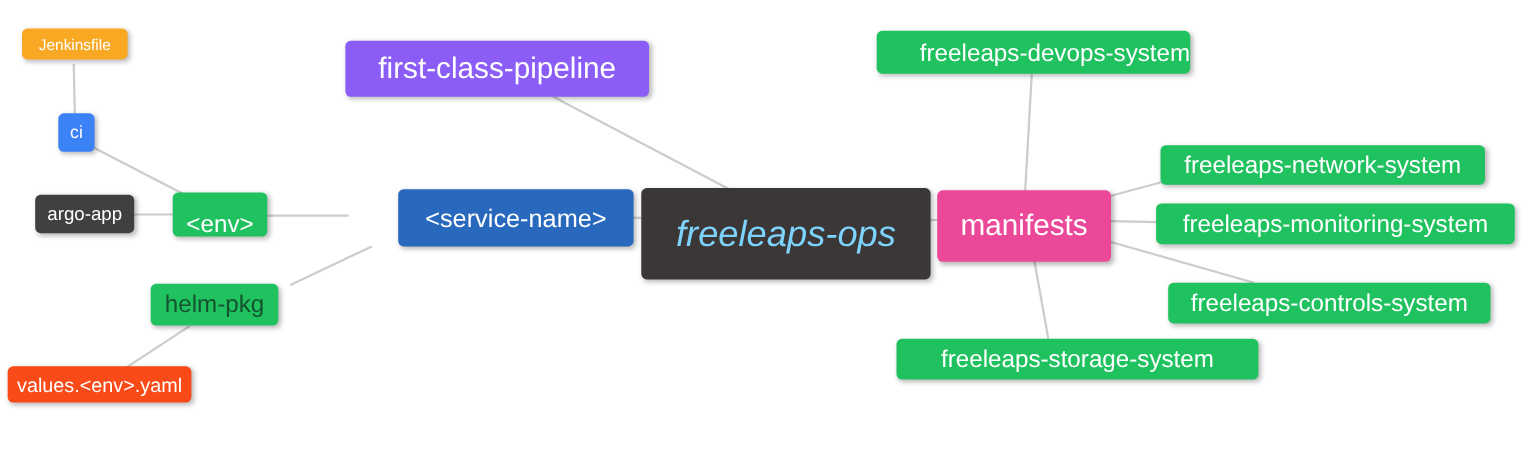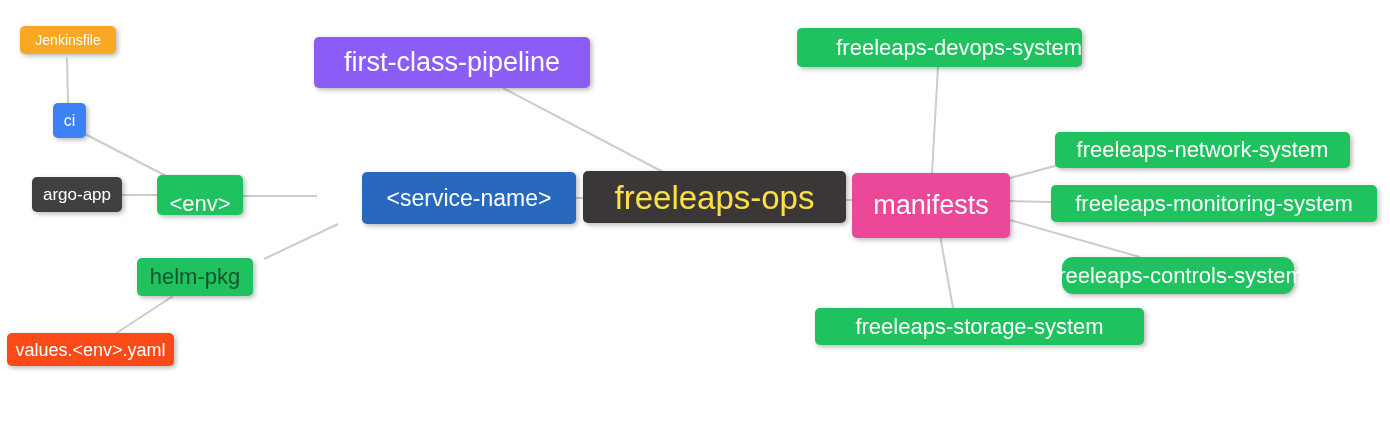--- a/index.html
+++ b/index.html
@@ -55,21 +55,21 @@
       <line x1="503" y1="88" x2="663" y2="172" stroke="#cccccc" stroke-width="2"></line>
       <line x1="567" y1="198" x2="583" y2="198" stroke="#cccccc" stroke-width="2"></line>
       <line x1="846" y1="200" x2="852" y2="200" stroke="#cccccc" stroke-width="2"></line>
       <line x1="938" y1="67" x2="932" y2="173" stroke="#cccccc" stroke-width="2"></line>
       <line x1="1010" y1="178" x2="1122" y2="148" stroke="#cccccc" stroke-width="2"></line>
       <line x1="1010" y1="201" x2="1051" y2="202" stroke="#cccccc" stroke-width="2"></line>
       <line x1="1010" y1="220" x2="1140" y2="257" stroke="#cccccc" stroke-width="2"></line>
       <line x1="938" y1="224" x2="953" y2="308" stroke="#cccccc" stroke-width="2"></line>
     </svg>
   <div id="nodes-layer">
-      <div class="node" style="left: 583px; top: 171px; width: 263px; height: 52px; font-size: 33px; background: rgb(59, 55, 55); color: #fde047;">
+      <div class="node" style="left: 583px; top: 171px; width: 263px; height: 83px; font-size: 33px; background: rgb(59, 55, 55); color: #7dd3fc; font-style: italic;">
         <span>freeleaps-ops</span>
       </div>
       <div class="node" style="left: 314px; top: 37px; width: 276px; height: 51px; font-size: 27px; background: #8b5cf6; color: rgb(255, 255, 255);">
         <span>first-class-pipeline</span>
       </div>
       <div class="node" style="left: 317px; top: 172px; width: 214px; height: 52px; font-size: 23px; background: rgb(41, 105, 189); color: rgb(255, 255, 255); margin-left: 45px;">
         <span>&lt;service-name&gt;</span>
       </div>
       <div class="node" style="left: 852px; top: 173px; width: 158px; height: 65px; font-size: 27px; background: #ec4899; color: rgb(255, 255, 255);">
         <span>manifests</span>
@@ -94,20 +94,20 @@
       </div>
       <div class="node" style="left: 797px; top: 28px; width: 285px; height: 39px; font-size: 22px; background: rgb(31, 194, 95); color: rgb(255, 255, 255); justify-content: flex-end;">
         <span>freeleaps-devops-system</span>
       </div>
       <div class="node" style="left: 1055px; top: 112px; width: 295px; height: 36px; font-size: 22px; background: rgb(31, 194, 95); color: rgb(255, 255, 255); margin-top: 20px;">
         <span>freeleaps-network-system</span>
       </div>
       <div class="node" style="left: 1051px; top: 185px; width: 326px; height: 37px; font-size: 22px; background: rgb(31, 194, 95); color: rgb(255, 255, 255);">
         <span>freeleaps-monitoring-system</span>
       </div>
-      <div class="node" style="left: 1062px; top: 257px; width: 232px; height: 37px; font-size: 22px; background: rgb(31, 194, 95); color: rgb(255, 255, 255); border-radius: 11px;">
+      <div class="node" style="left: 1062px; top: 257px; width: 293px; height: 37px; font-size: 22px; background: rgb(31, 194, 95); color: rgb(255, 255, 255);">
         <span>freeleaps-controls-system</span>
       </div>
       <div class="node" style="left: 815px; top: 308px; width: 329px; height: 37px; font-size: 22px; background: rgb(31, 194, 95); color: rgb(255, 255, 255);">
         <span>freeleaps-storage-system</span>
       </div>
     </div>
 </div>
 
 </body></html>

